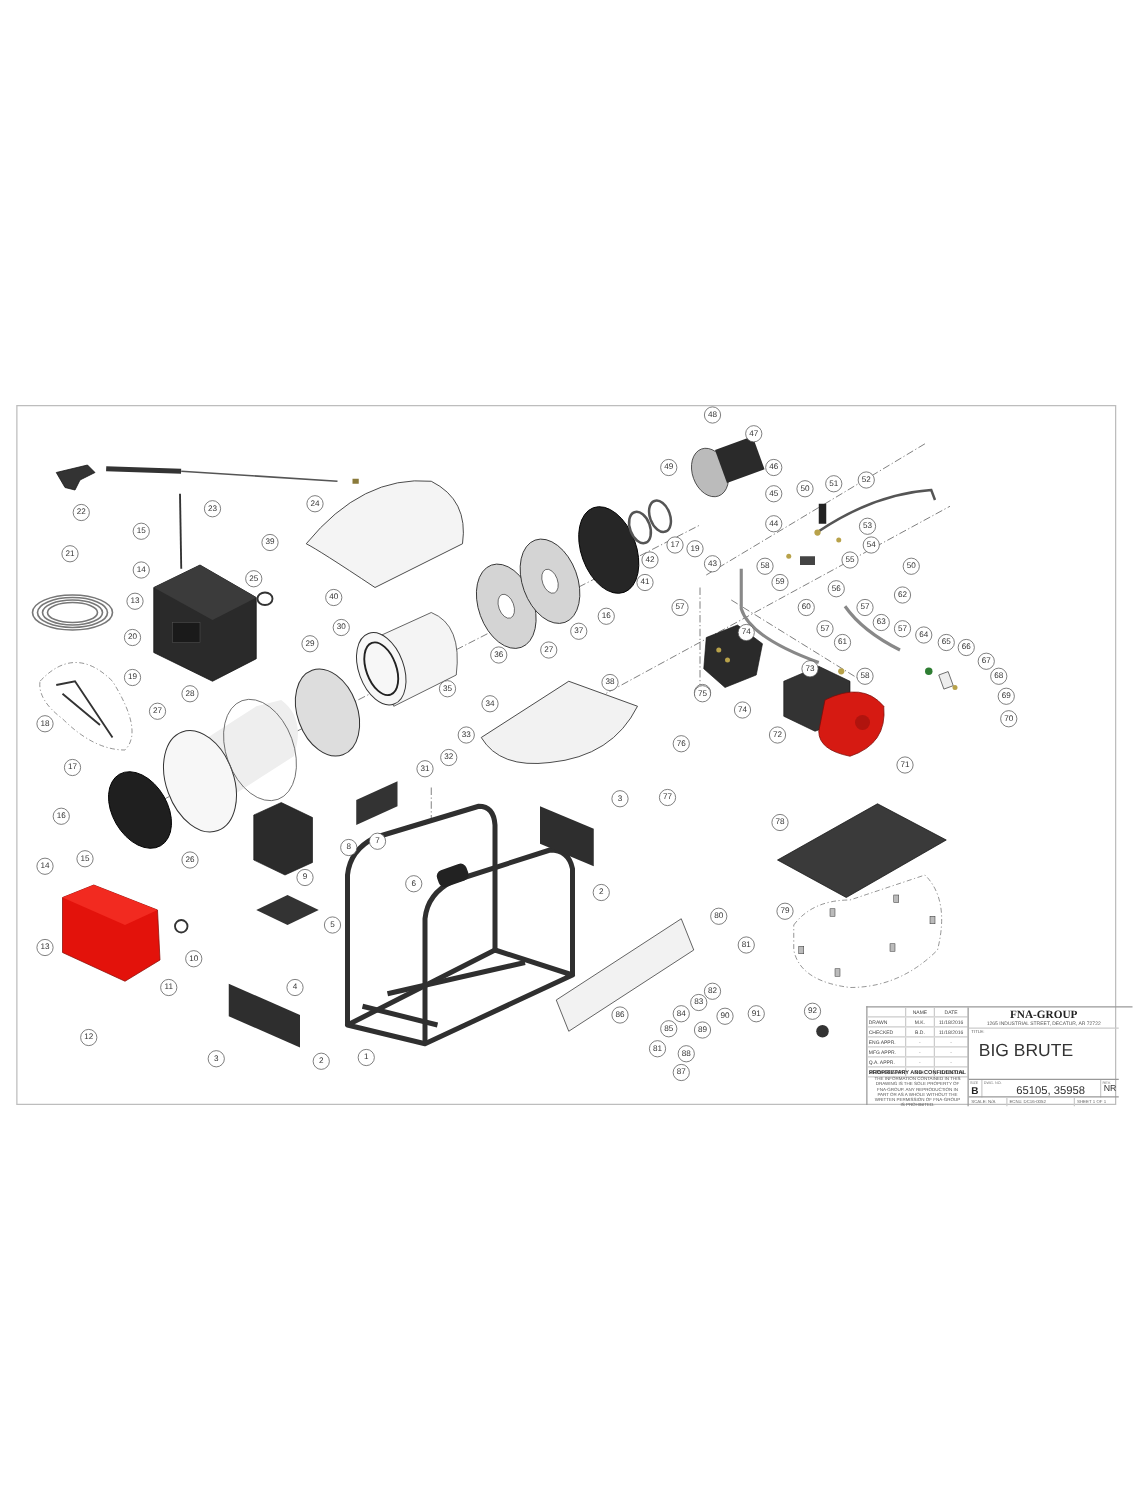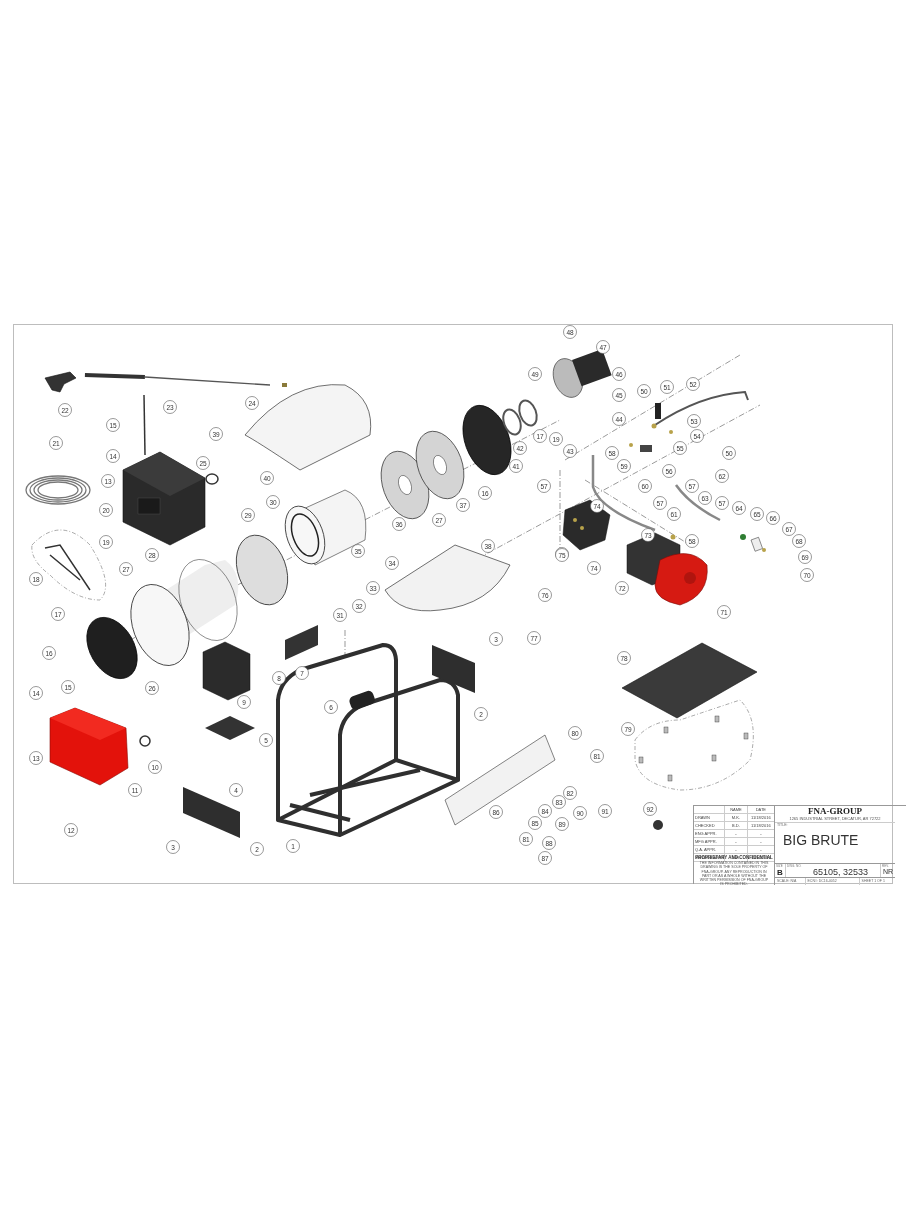--- a/index.html
+++ b/index.html
@@ -684,21 +684,21 @@
     <div class="address">1265 INDUSTRIAL STREET, DECATUR, AR 72722</div>
     <div class="title-label">TITLE:</div>
     <div class="title-value">BIG BRUTE</div>
     <div class="dwg-row">
       <div class="size-cell">
         <span class="lbl">SIZE</span>
         <span class="val">B</span>
       </div>
       <div class="dwg-cell">
         <span class="lbl">DWG. NO.</span>
-        <span class="val">65105, 32533</span>
+        <span class="val">65105, 35958</span>
       </div>
       <div class="rev-cell">
         <span class="lbl">REV.</span>
         <span class="val">NR</span>
       </div>
     </div>
     <div class="scale-row">
       <span style="width:28px">SCALE: N/A</span>
       <span style="width:52px">ECN#: DC16-0052</span>
       <span style="width:34px;border-right:none">SHEET 1 OF 1</span>

